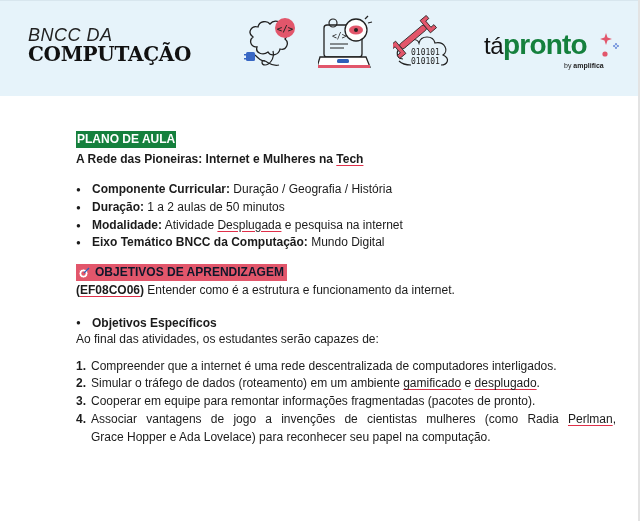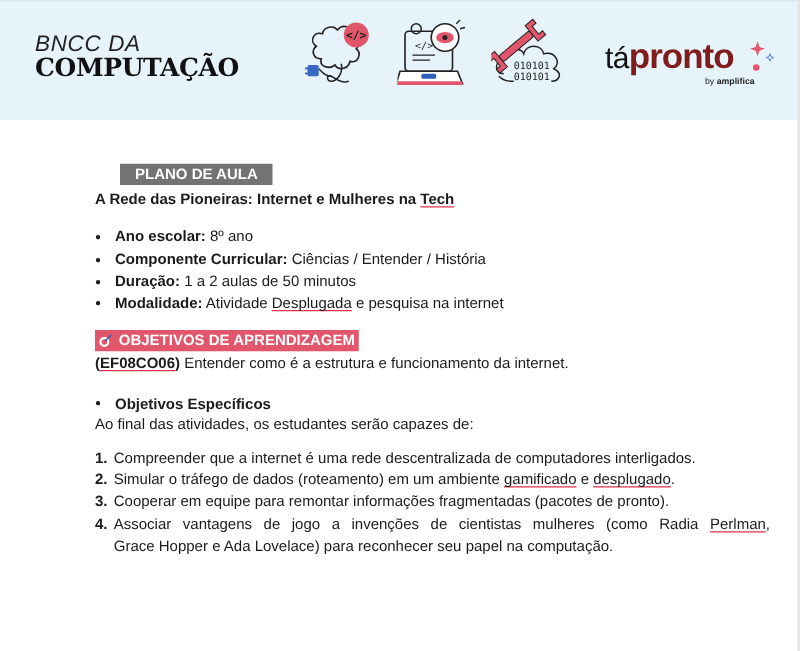--- a/index.html
+++ b/index.html
@@ -25,36 +25,36 @@
     font-weight: 300; font-size: 18px; font-style: italic; letter-spacing: 0.5px;
     color: #222; line-height: 16px;
   }
   .brand-bottom {
     font-family: "DejaVu Serif", serif; font-weight: bold;
     font-size: 20px; letter-spacing: -0.3px; color: #111; line-height: 22px;
   }
   .icon-box { position: absolute; top: 14px; }
   .brand-right { position: absolute; left: 484px; top: 28px; }
   .brand-right .ta { font-size: 24px; color: #111; font-weight: 400; letter-spacing: -0.5px; }
-  .brand-right .pronto { font-size: 28px; color: #7f1d1d; font-weight: bold; letter-spacing: -0.8px; }
+  .brand-right .pronto { font-size: 28px; color: #15803d; font-weight: bold; letter-spacing: -0.8px; }
   .brand-right .by { position: absolute; left: 80px; top: 33px; font-size: 7px; color: #222; white-space: nowrap; }
   .brand-right .by b { font-weight: bold; }
 
   .content { position: absolute; left: 76px; top: 131px; width: 540px; font-size: 12px; }
   .tag-blue {
-    display: inline-block; background: #737373; color: #fff; font-weight: bold;
-    font-size: 12px; padding: 1px 12px; line-height: 15px; margin-left: 20px;
+    display: inline-block; background: #15803d; color: #fff; font-weight: bold;
+    font-size: 12px; padding: 1px 1px; line-height: 15px;
   }
   .title { font-weight: bold; font-size: 12px; margin-top: 3px; line-height: 16px; }
   .u-red { text-decoration: underline; text-decoration-color: #e0304a; text-underline-offset: 2px; }
   ul.meta { list-style: none; margin: 14px 0 0 0; padding: 0; }
   ul.meta li { position: relative; padding-left: 16px; line-height: 17.8px; font-size: 12px; }
   ul.meta li::before { content: "\25CF"; position: absolute; left: 0; top: 0; font-size: 8px; }
   .tag-red {
-    display: inline-flex; align-items: center; background: #e2566b; color: #ffffff;
+    display: inline-flex; align-items: center; background: #e2566b; color: #0f172a;
     font-weight: bold; font-size: 12px; padding: 1px 3px 1px 2px; line-height: 15px; margin-top: 12px;
   }
   .target-ico { display: inline-block; width: 12px; height: 12px; margin-right: 5px; }
   .para { margin-top: 0; line-height: 16px; font-size: 12px; }
   .spec { position: relative; padding-left: 16px; margin-top: 17px; font-weight: bold; font-size: 12px; line-height: 16px; }
   .spec::before { content: "\25CF"; position: absolute; left: 0; top: 0; font-size: 8px; font-weight: normal; }
   ol.obj { list-style: none; margin: 11px 0 0 0; padding: 0; }
   ol.obj li { position: relative; padding-left: 15px; line-height: 17.8px; font-size: 12px; }
   ol.obj li .num { position: absolute; left: 0; top: 0; font-weight: bold; }
   .just { text-align: justify; text-align-last: justify; }
@@ -123,24 +123,24 @@
     <div class="by"><span>by</span> <b>amplifica</b></div>
   </div>
 </div>
 <div class="right-edge"></div>
 
 <div class="content">
   <div><span class="tag-blue">PLANO DE AULA</span></div>
   <div class="title"><span>A Rede das Pioneiras: Internet e Mulheres na </span><span class="u-red">Tech</span></div>
 
   <ul class="meta">
-    <li><b>Ano escolar:</b><span> 8º ano</span></li>
-    <li><b>Componente Curricular:</b><span> Ciências / Entender / História</span></li>
+    <li><b>Componente Curricular:</b><span> Duração / Geografia / História</span></li>
     <li><b>Duração:</b><span> 1 a 2 aulas de 50 minutos</span></li>
     <li><b>Modalidade:</b><span> Atividade </span><span class="u-red">Desplugada</span><span> e pesquisa na internet</span></li>
+    <li><b>Eixo Temático BNCC da Computação:</b><span> Mundo Digital</span></li>
   </ul>
 
   <div class="tag-red">
     <svg class="target-ico" viewBox="0 0 12 12">
       <circle cx="5.5" cy="6.5" r="4.5" fill="#fff" stroke="#e2566b" stroke-width="1"></circle>
       <circle cx="5.5" cy="6.5" r="2.2" fill="#e2566b"></circle>
       <line x1="6" y1="6" x2="11" y2="1" stroke="#2e5fb8" stroke-width="1.3"></line>
     </svg>
     <span>OBJETIVOS DE APRENDIZAGEM</span>
   </div>

